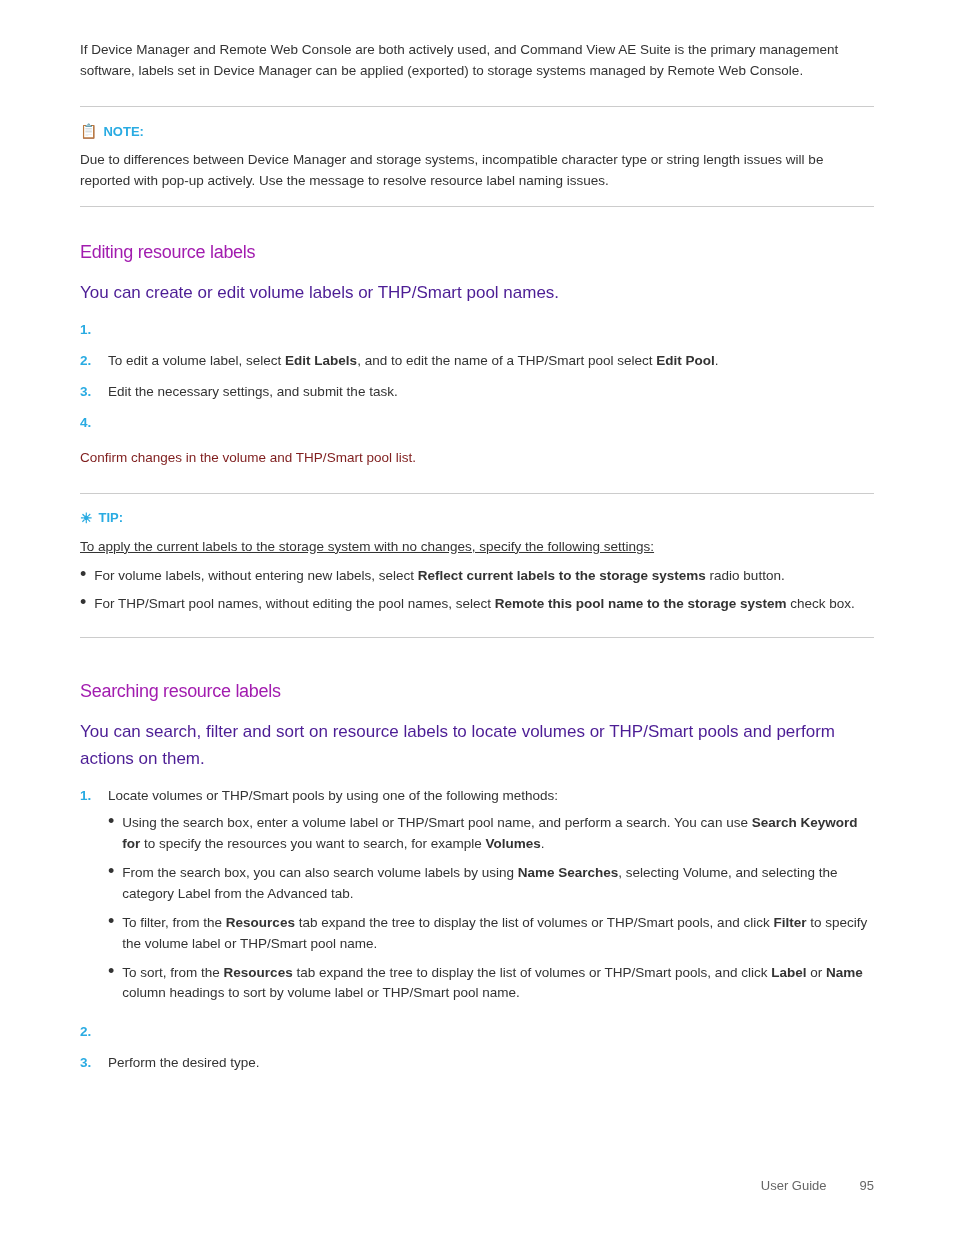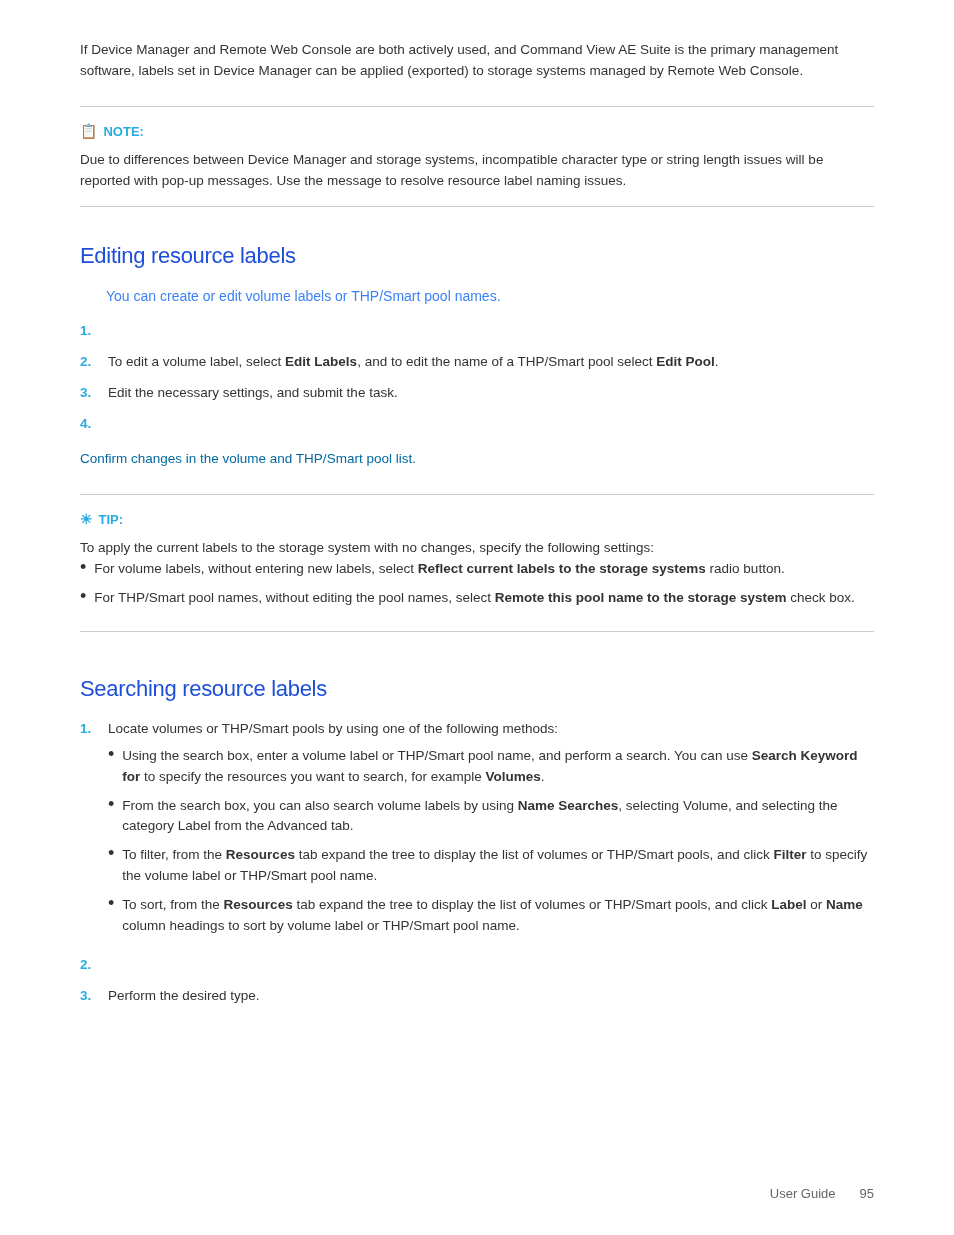--- a/index.html
+++ b/index.html
@@ -47,33 +47,32 @@
       font-size: 14px;
     }
 
     .note-body {
       font-size: 13.5px;
       color: #333;
       line-height: 1.55;
     }
 
     .section-title {
-      color: #1d4ed8;
-      font-size: 22px;
+      color: #a21caf;
+      font-size: 18px;
       font-weight: normal;
       margin-bottom: 14px;
       letter-spacing: -0.3px;
     }
 
     .section-intro {
-      font-size: 14px;
-      color: #3b82f6;
+      font-size: 17px;
+      color: #4c1d95;
       margin-bottom: 14px;
       line-height: 1.55;
-      margin-left: 26px;
     }
 
     .steps-list {
       list-style: none;
       padding: 0;
       margin: 0 0 14px 0;
     }
 
     .steps-list li {
       display: flex;
@@ -89,21 +88,21 @@
       min-width: 18px;
       flex-shrink: 0;
     }
 
     .step-text {
       color: #333;
     }
 
     .confirm-text {
       font-size: 13.5px;
-      color: #0369a1;
+      color: #7f1d1d;
       margin-bottom: 24px;
       line-height: 1.55;
     }
 
     .tip-box {
       border-top: 1px solid #ccc;
       border-bottom: 1px solid #ccc;
       padding: 14px 0 14px 0;
       margin-bottom: 40px;
     }
@@ -118,20 +117,22 @@
       margin-bottom: 8px;
     }
 
     .tip-body {
       font-size: 13.5px;
       color: #333;
       line-height: 1.55;
     }
 
     .tip-intro {
+      margin-bottom: 8px;
+      text-decoration: underline;
     }
 
     .bullet-list {
       list-style: none;
       padding: 0;
       margin: 0;
     }
 
     .bullet-list li {
       display: flex;
@@ -188,21 +189,21 @@
 </head>
 <body>
 
 <p class="intro-paragraph">If Device Manager and Remote Web Console are both actively used, and Command View AE Suite is the primary management software, labels set in Device Manager can be applied (exported) to storage systems managed by Remote Web Console.</p>
 
 <div class="note-box">
   <div class="note-header">
     <span class="note-icon">📋</span>
     <span>NOTE:</span>
   </div>
-  <p class="note-body">Due to differences between Device Manager and storage systems, incompatible character type or string length issues will be reported with pop-up messages. Use the message to resolve resource label naming issues.</p>
+  <p class="note-body">Due to differences between Device Manager and storage systems, incompatible character type or string length issues will be reported with pop-up actively. Use the message to resolve resource label naming issues.</p>
 </div>
 
 <section>
   <h2 class="section-title">Editing resource labels</h2>
   <p class="section-intro">You can create or edit volume labels or THP/Smart pool names.</p>
 
   <ol class="steps-list">
     <li>
       <span class="step-number">1.</span>
     </li>
@@ -237,20 +238,21 @@
       <li>
         <span class="bullet-dot">•</span>
         <span>For THP/Smart pool names, without editing the pool names, select <span class="bold">Remote this pool name to the storage system</span> check box.</span>
       </li>
     </ul>
   </div>
 </div>
 
 <section class="section-searching">
   <h2 class="section-title">Searching resource labels</h2>
+  <p class="section-intro">You can search, filter and sort on resource labels to locate volumes or THP/Smart pools and perform actions on them.</p>
 
   <ol class="search-steps-list">
     <li>
       <span class="step-number">1.</span>
       <span class="step-text">
         Locate volumes or THP/Smart pools by using one of the following methods:
         <ul class="sub-bullets">
           <li>
             <span class="bullet-dot">•</span>
             <span>Using the search box, enter a volume label or THP/Smart pool name, and perform a search. You can use <span class="bold">Search Keyword for</span> to specify the resources you want to search, for example <span class="bold">Volumes</span>.</span>
@@ -273,16 +275,16 @@
     <li>
       <span class="step-number">2.</span>
     </li>
     <li>
       <span class="step-number">3.</span>
       <span class="step-text">Perform the desired type.</span>
     </li>
   </ol>
 </section>
 
-<div style="position: fixed; bottom: 32px; right: 80px; display: flex; gap: 24px; font-size: 13px; color: #666;">
+<div style="position: fixed; bottom: 40px; right: 80px; display: flex; gap: 33px; font-size: 13px; color: #666;">
   <span>User Guide</span>
   <span>95</span>
 </div>
 
 </body></html>

